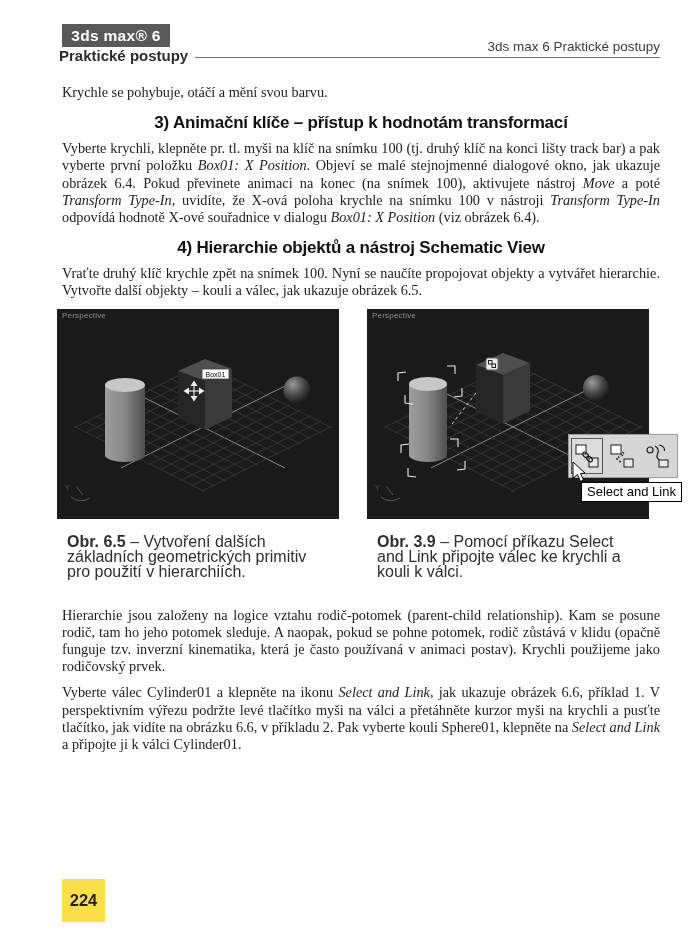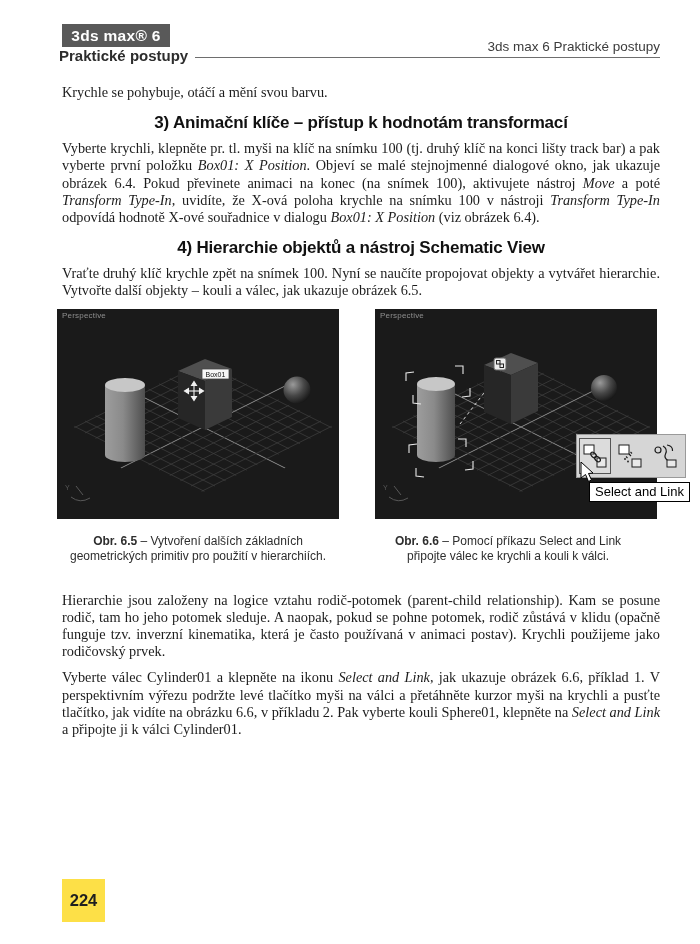--- a/index.html
+++ b/index.html
@@ -19,28 +19,28 @@
   .header-rule{position:absolute;left:195px;top:57px;width:465px;border-top:1.5px solid #6e6e6e;}
 
   
   .content{position:absolute;left:62px;top:84px;width:598px;}
   .content p{margin:0 0 9px 0;font-size:14.3px;line-height:17.2px;text-align:justify;}
   .content p em{font-style:italic;}
   .sec-head{font-family:"Liberation Sans","DejaVu Sans",sans-serif;font-weight:bold;
             font-size:17px;letter-spacing:-.2px;color:#111;margin:12px 0 7px 0;text-align:center;}
 
   
-  .figures{display:flex;gap:36px;margin:8px 0 0 -5px;}
+  .figures{display:flex;gap:28px;margin:8px 0 0 -5px;}
   .viewport{width:282px;height:210px;background:#1a1a1a;position:relative;flex:0 0 auto;}
   .viewport svg.scene{position:absolute;left:0;top:0;}
   .vp-label{position:absolute;left:5px;top:2px;font-family:"Liberation Sans",sans-serif;
             font-size:8px;color:#8f8f8f;letter-spacing:.2px;}
   .captions{display:flex;gap:28px;margin:15px 0 0 -5px;}
-  .caption{width:282px;text-align:center;font-family:"Liberation Sans","DejaVu Sans",sans-serif;
-           font-size:12px;line-height:15px;color:#2e2e2e;padding:0 10px;box-sizing:border-box;}
+  .caption{width:282px;text-align:left;font-family:"Liberation Sans","DejaVu Sans",sans-serif;
+           font-size:16px;line-height:15px;color:#2e2e2e;padding:0 10px;box-sizing:border-box;}
   .caption b{font-weight:bold;}
   .after-figs{margin-top:28px !important;}
 
   
   .link-toolbar{position:absolute;left:201px;top:125px;width:110px;height:44px;background:#d6d6d6;
                 border:1px solid #9a9a9a;box-sizing:border-box;display:flex;align-items:center;
                 padding:2px;gap:3px;z-index:3;}
   .tb-cell{width:32px;height:36px;display:flex;align-items:center;justify-content:center;}
   .tb-cell.pressed{border:1px solid #555;box-sizing:border-box;background:#dcdcdc;}
   .cursor-arrow{position:absolute;left:205px;top:153px;z-index:5;}
@@ -268,21 +268,21 @@
         </svg>
         <div class="tooltip">Select and Link</div>
       </div>
     </div>
 
     <div class="captions">
       <div class="caption">
         <b>Obr. 6.5</b><span> – Vytvoření dalších základních geometrických primitiv pro použití v hierarchiích.</span>
       </div>
       <div class="caption">
-        <b>Obr. 6.6</b><span> – Pomocí příkazu Select and Link připojte válec ke krychli a kouli k válci.</span>
+        <b>Obr. 3.9</b><span> – Pomocí příkazu Select and Link připojte válec ke krychli a kouli k válci.</span>
       </div>
     </div>
 
     <p class="after-figs"><span>Hierarchie jsou založeny na logice vztahu rodič-potomek (parent-child relationship). Kam se posune rodič, tam ho jeho potomek sleduje. A naopak, pokud se pohne potomek, rodič zůstává v klidu (opačně funguje tzv. inverzní kinematika, která je často používaná v animaci postav). Krychli použijeme jako rodičovský prvek.</span></p>
     <p><span>Vyberte válec Cylinder01 a klepněte na ikonu </span><em>Select and Link</em><span>, jak ukazuje obrázek 6.6, příklad 1. V perspektivním výřezu podržte levé tlačítko myši na válci a přetáhněte kurzor myši na krychli a pusťte tlačítko, jak vidíte na obrázku 6.6, v příkladu 2. Pak vyberte kouli Sphere01, klepněte na </span><em>Select and Link</em><span> a připojte ji k válci Cylinder01.</span></p>
   </div>
 
   <div class="page-num">224</div>
 </div>
 

